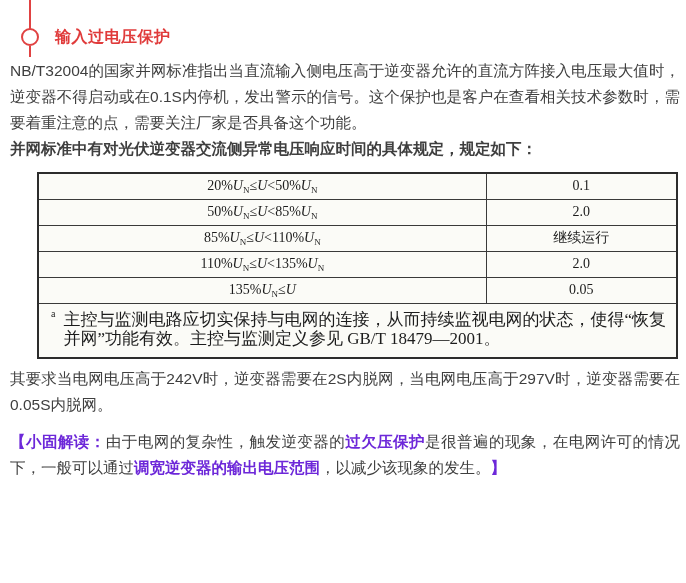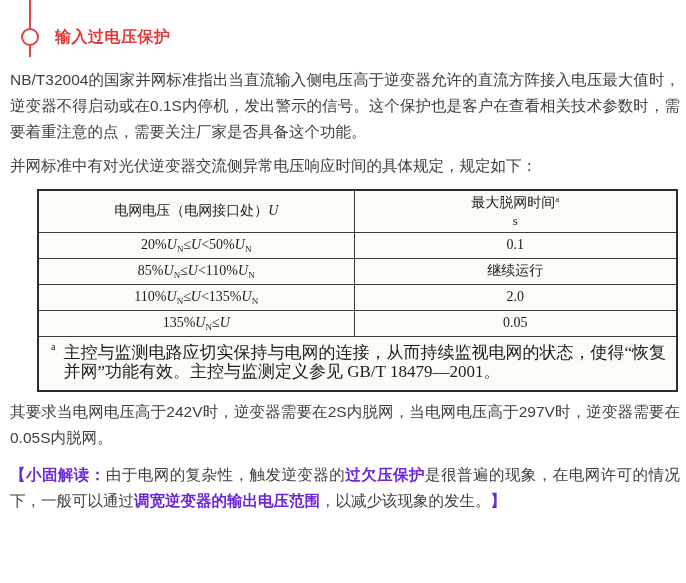--- a/index.html
+++ b/index.html
@@ -34,22 +34,22 @@
     font-size:16px; font-weight:bold; color:#e03b3b;
     letter-spacing:0.5px;
   }
   .sec1 .sec-title { top:27px; }
   .sec2 .sec-title { top:21px; }
 
   .para {
     font-size:15.5px; line-height:26px; color:#3f3f3f;
     text-align:justify;
   }
-  .p1 { margin-top:10px; }
-  .p2 { margin-top:8px; }
+  .p1 { margin-top:1px; }
+  .p2 { margin-top:0;font-weight:bold; }
   .p3 { margin-top:7px; }
 
   
   .std-table {
     margin:10px 0 0 27px;
     width:641px;
     border-collapse:collapse;
     background:#fbfbf7;
     font-family:"Liberation Serif", serif;
     color:#1c1c1c;
@@ -90,30 +90,27 @@
       <div class="sec-title">输入过电压保护</div>
     </div>
 
     <p class="para p1">NB/T32004的国家并网标准指出当直流输入侧电压高于逆变器允许的直流方阵接入电压最大值时，逆变器不得启动或在0.1S内停机，发出警示的信号。这个保护也是客户在查看相关技术参数时，需要着重注意的点，需要关注厂家是否具备这个功能。</p>
 
 
     <p class="para p2">并网标准中有对光伏逆变器交流侧异常电压响应时间的具体规定，规定如下：</p>
 
     <table class="std-table">
       <tbody>
-        <tr>
-          <td class="hdr-cell col-voltage"><span>电网电压（电网接口处）</span><span class="u-i">U</span></td>
-          <td class="hdr-cell">
-            <div><span>最大脱网时间</span><sup>a</sup></div>
-            <div class="hdr-line2">s</div>
-          </td>
-        </tr>
         <tr class="data-row">
           <td><span>20%</span><span class="u-i">U</span><sub>N</sub><span>≤</span><span class="u-i">U</span><span>&lt;50%</span><span class="u-i">U</span><sub>N</sub></td>
           <td class="time-cell">0.1</td>
+        </tr>
+        <tr class="data-row">
+          <td><span>50%</span><span class="u-i">U</span><sub>N</sub><span>≤</span><span class="u-i">U</span><span>&lt;85%</span><span class="u-i">U</span><sub>N</sub></td>
+          <td class="time-cell">2.0</td>
         </tr>
         <tr class="data-row">
           <td><span>85%</span><span class="u-i">U</span><sub>N</sub><span>≤</span><span class="u-i">U</span><span>&lt;110%</span><span class="u-i">U</span><sub>N</sub></td>
           <td class="time-cell">继续运行</td>
         </tr>
         <tr class="data-row">
           <td><span>110%</span><span class="u-i">U</span><sub>N</sub><span>≤</span><span class="u-i">U</span><span>&lt;135%</span><span class="u-i">U</span><sub>N</sub></td>
           <td class="time-cell">2.0</td>
         </tr>
         <tr class="data-row">

